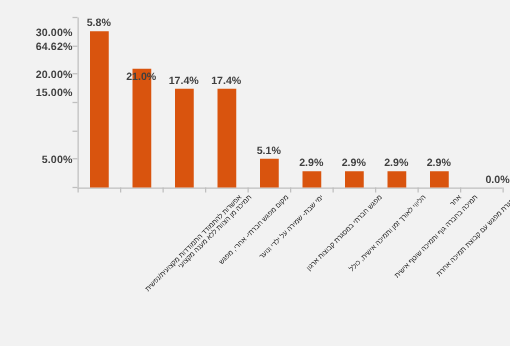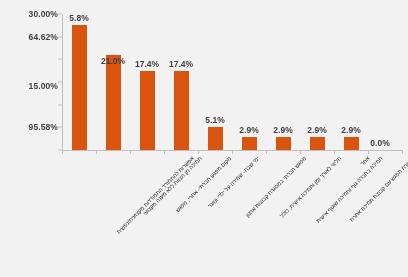--- a/index.html
+++ b/index.html
@@ -92,29 +92,30 @@
     line-height:1.05;
   }
 </style>
 </head>
 <body>
 
 <div id="chart-root">
 
   <div class="ytick-wrap" id="y-axis">
       <div class="ytick-mark" style="top: 136px;"></div>
-      <div class="ytick" style="top: 113.333px;">95.58%</div>
+      <div class="ytick" style="top: 113.333px;">5.00%</div>
       <div class="ytick-mark" style="top: 113.333px;"></div>
       <div class="ytick-mark" style="top: 90.6667px;"></div>
-      <div class="ytick" style="top: 72px;">15.00%</div>
+      <div class="ytick" style="top: 60px;">15.00%</div>
       <div class="ytick-mark" style="top: 68px;"></div>
+      <div class="ytick" style="top: 45.3333px;">20.00%</div>
       <div class="ytick-mark" style="top: 45.3333px;"></div>
       <div class="ytick" style="top: 22.6667px;">64.62%</div>
       <div class="ytick-mark" style="top: 22.6667px;"></div>
-      <div class="ytick" style="top: 0px;">30.00%</div>
+      <div class="ytick" style="top: 12px;">30.00%</div>
       <div class="ytick-mark" style="top: 0px;"></div>
     </div>
 
   <div class="axis-line-y"></div>
   <div class="axis-line-x"></div>
 
   <div id="x-ticks">
       <div class="xtick-mark" style="left: 62px;"></div>
       <div class="xtick-mark" style="left: 96px;"></div>
       <div class="xtick-mark" style="left: 130px;"></div>
@@ -142,21 +143,21 @@
   <div id="value-labels">
       <div class="bar-label" style="left: 79px; top: 13.3333px;">5.8%</div>
       <div class="bar-label" style="left: 113px; top: 56px;">21.0%</div>
       <div class="bar-label" style="left: 147px; top: 59.12px;">17.4%</div>
       <div class="bar-label" style="left: 181px; top: 59.12px;">17.4%</div>
       <div class="bar-label" style="left: 215px; top: 114.88px;">5.1%</div>
       <div class="bar-label" style="left: 249px; top: 124.853px;">2.9%</div>
       <div class="bar-label" style="left: 283px; top: 124.853px;">2.9%</div>
       <div class="bar-label" style="left: 317px; top: 124.853px;">2.9%</div>
       <div class="bar-label" style="left: 351px; top: 124.853px;">2.9%</div>
-      <div class="bar-label" style="left: 380px; top: 138px; text-align: center;">0.0%</div>
+      <div class="bar-label" style="left: 398px; top: 138px; text-align: center;">0.0%</div>
     </div>
 
   <div id="cat-labels">
       <div class="cat-label" style="left: 85px; top: 156px;">אפשרות להתמודד התמודדות מקצועית/נפשית</div>
       <div class="cat-label" style="left: 119px; top: 156px;">תמיכה מן הצוות ללא מענה מקצועי</div>
       <div class="cat-label" style="left: 153px; top: 156px;">מקום מפגש חברתי- אחרי, מפגש</div>
       <div class="cat-label" style="left: 187px; top: 156px;">ימי שבת- שמירה על ילדי ונוער</div>
       <div class="cat-label" style="left: 221px; top: 156px;">מפגש חברתי במסגרת קבוצות ארגון</div>
       <div class="cat-label" style="left: 255px; top: 156px;">הליווי לאורך זמן ותמיכה אישית, כולל</div>
       <div class="cat-label" style="left: 289px; top: 156px;">תמיכה בחברה גוף ותמיכה שוטף אישית</div>

